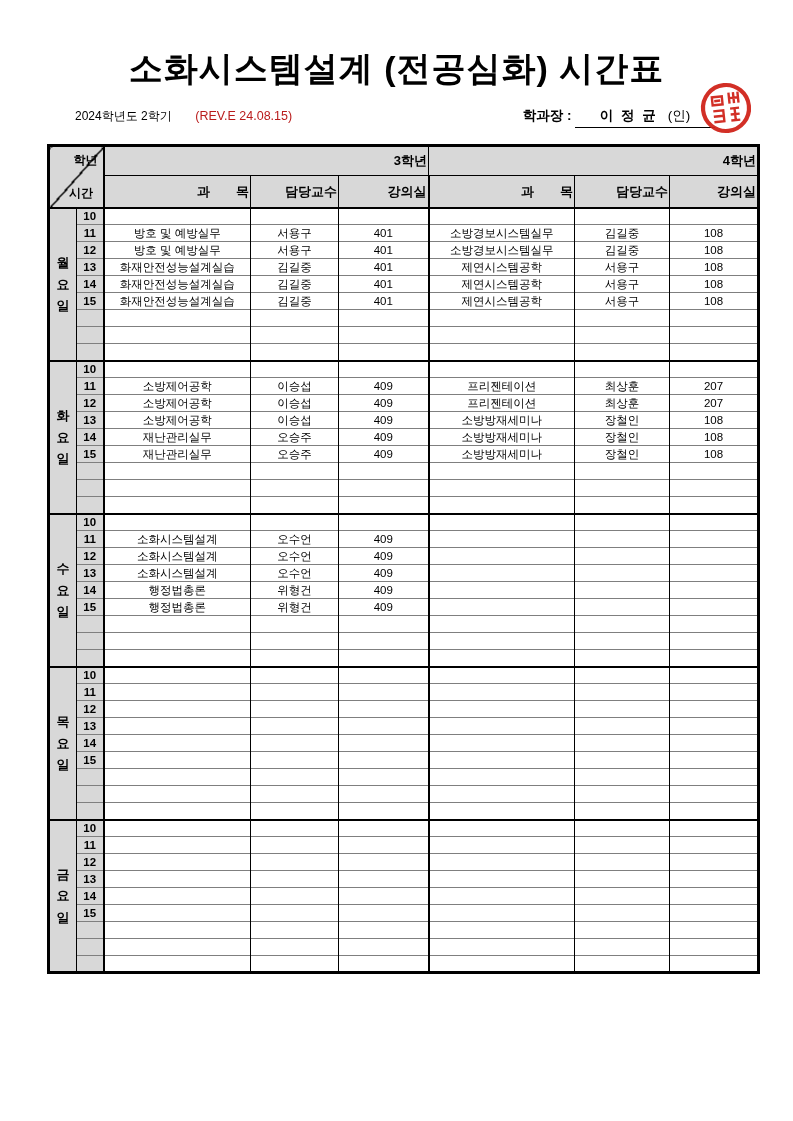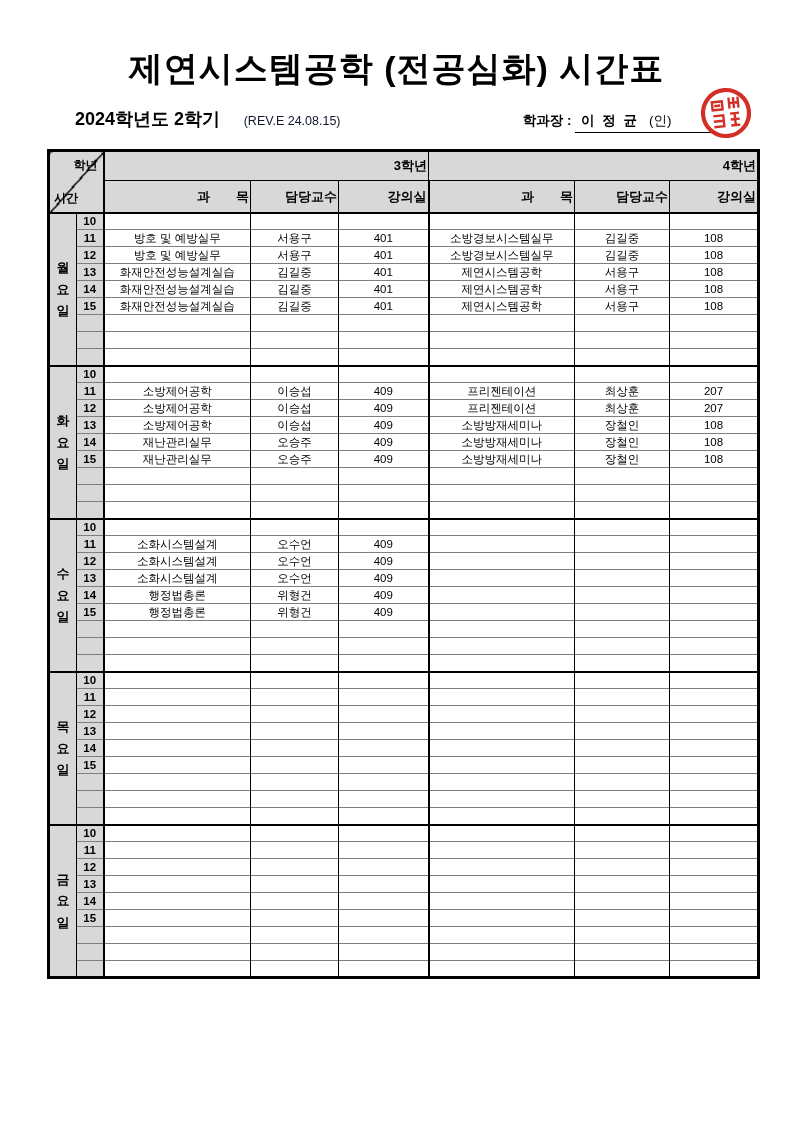--- a/index.html
+++ b/index.html
@@ -25,27 +25,28 @@
   
   .info-row {
     width:712px;
     margin:20px 0 0 47px;
     display:flex;
     justify-content:space-between;
     align-items:baseline;
     font-size:13px;
   }
   .info-left { padding-left:28px; white-space:nowrap; }
-  .semester { font-weight:700; font-size:18px; }
-  .revision { font-weight:400; margin-left:20px; font-size:12.5px; color:#0f172a; }
+  .semester { font-weight:400; font-size:12px; }
+  .revision { font-weight:400; margin-left:20px; font-size:12.5px; color:#b91c1c; }
   .info-right { position:relative; padding-right:44px; white-space:nowrap; }
   .dept-head-label { font-weight:700; font-size:13.5px; }
   .sign-line {
     display:inline-block;
     min-width:128px;
+    text-align:center;
     border-bottom:1.6px solid #000;
     padding:0 6px 2px 6px;
     font-weight:700;
     font-size:13.5px;
     letter-spacing:2px;
   }
   .sign-seal-paren { letter-spacing:0; font-weight:400; margin-left:10px; }
   .stamp {
     position:absolute;
     right:6px;
@@ -80,21 +81,21 @@
     position:relative;
     background:#d8d8d8
       linear-gradient(to bottom right,
         transparent calc(50% - 0.8px),
         #000 calc(50% - 0.8px),
         #000 calc(50% + 0.8px),
         transparent calc(50% + 0.8px));
     border-right:2px solid #000 !important;
   }
   .corner-top { position:absolute; top:5px; right:5px; font-size:12px; font-weight:700; }
-  .corner-bottom { position:absolute; bottom:5px; left:4px; font-size:12px; font-weight:700; }
+  .corner-bottom { position:absolute; bottom:5px; left:19px; font-size:12px; font-weight:700; }
 
   tbody { border-top:2.5px solid #000; }
   tbody td {
     height:17px;
     font-size:11.5px;
     text-align:center;
     vertical-align:middle;
     border-left:1px solid #000;
     border-top:1.5px solid #7f7f7f;
     white-space:nowrap;
@@ -119,21 +120,21 @@
     margin-left:28px;
   }
   td.c2 { border-right:2px solid #000; } 
   td.c5 { border-right:none; }
 </style>
 </head>
 <body>
 
 <div class="page">
 
-  <h1 class="doc-title">제연시스템공학 (전공심화) 시간표</h1>
+  <h1 class="doc-title">소화시스템설계 (전공심화) 시간표</h1>
 
   <div class="info-row">
     <div class="info-left">
       <span class="semester">2024학년도 2학기</span>
       <span class="revision">(REV.E  24.08.15)</span>
     </div>
     <div class="info-right">
       <span class="dept-head-label">학과장 :</span>
       <span class="sign-line"><span>이 정 균</span><span class="sign-seal-paren">(인)</span></span>
       <svg class="stamp" width="54" height="54" viewBox="0 0 54 54">

